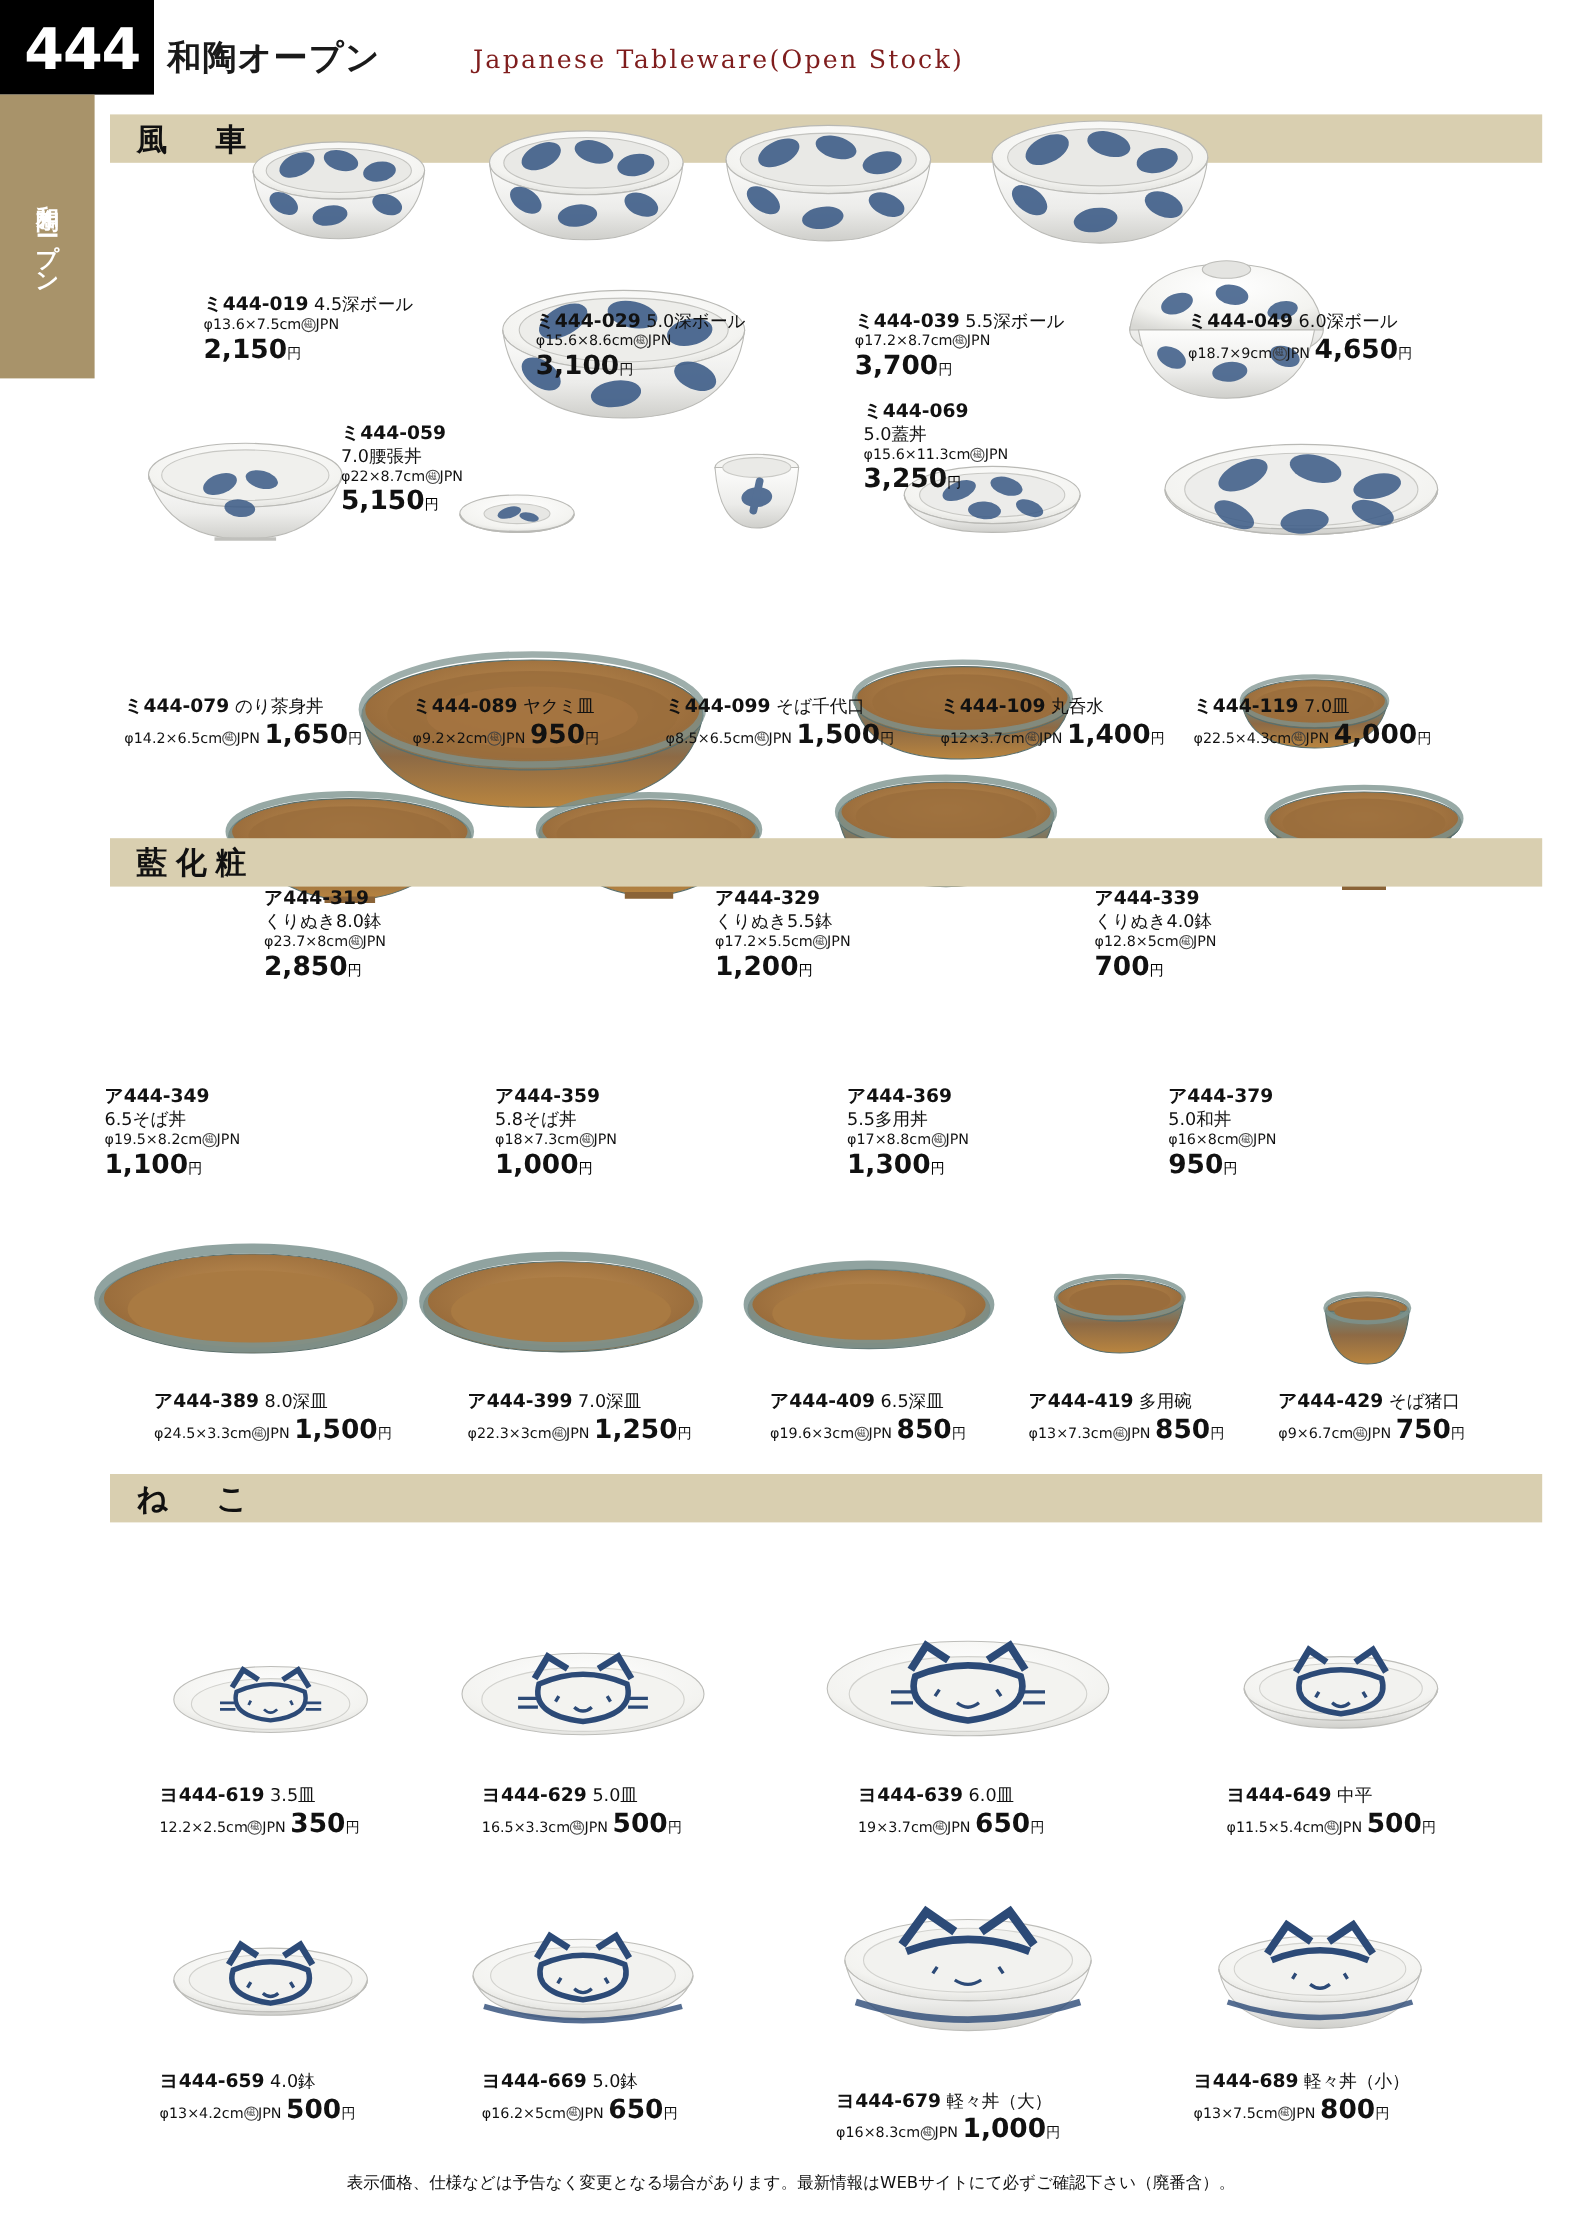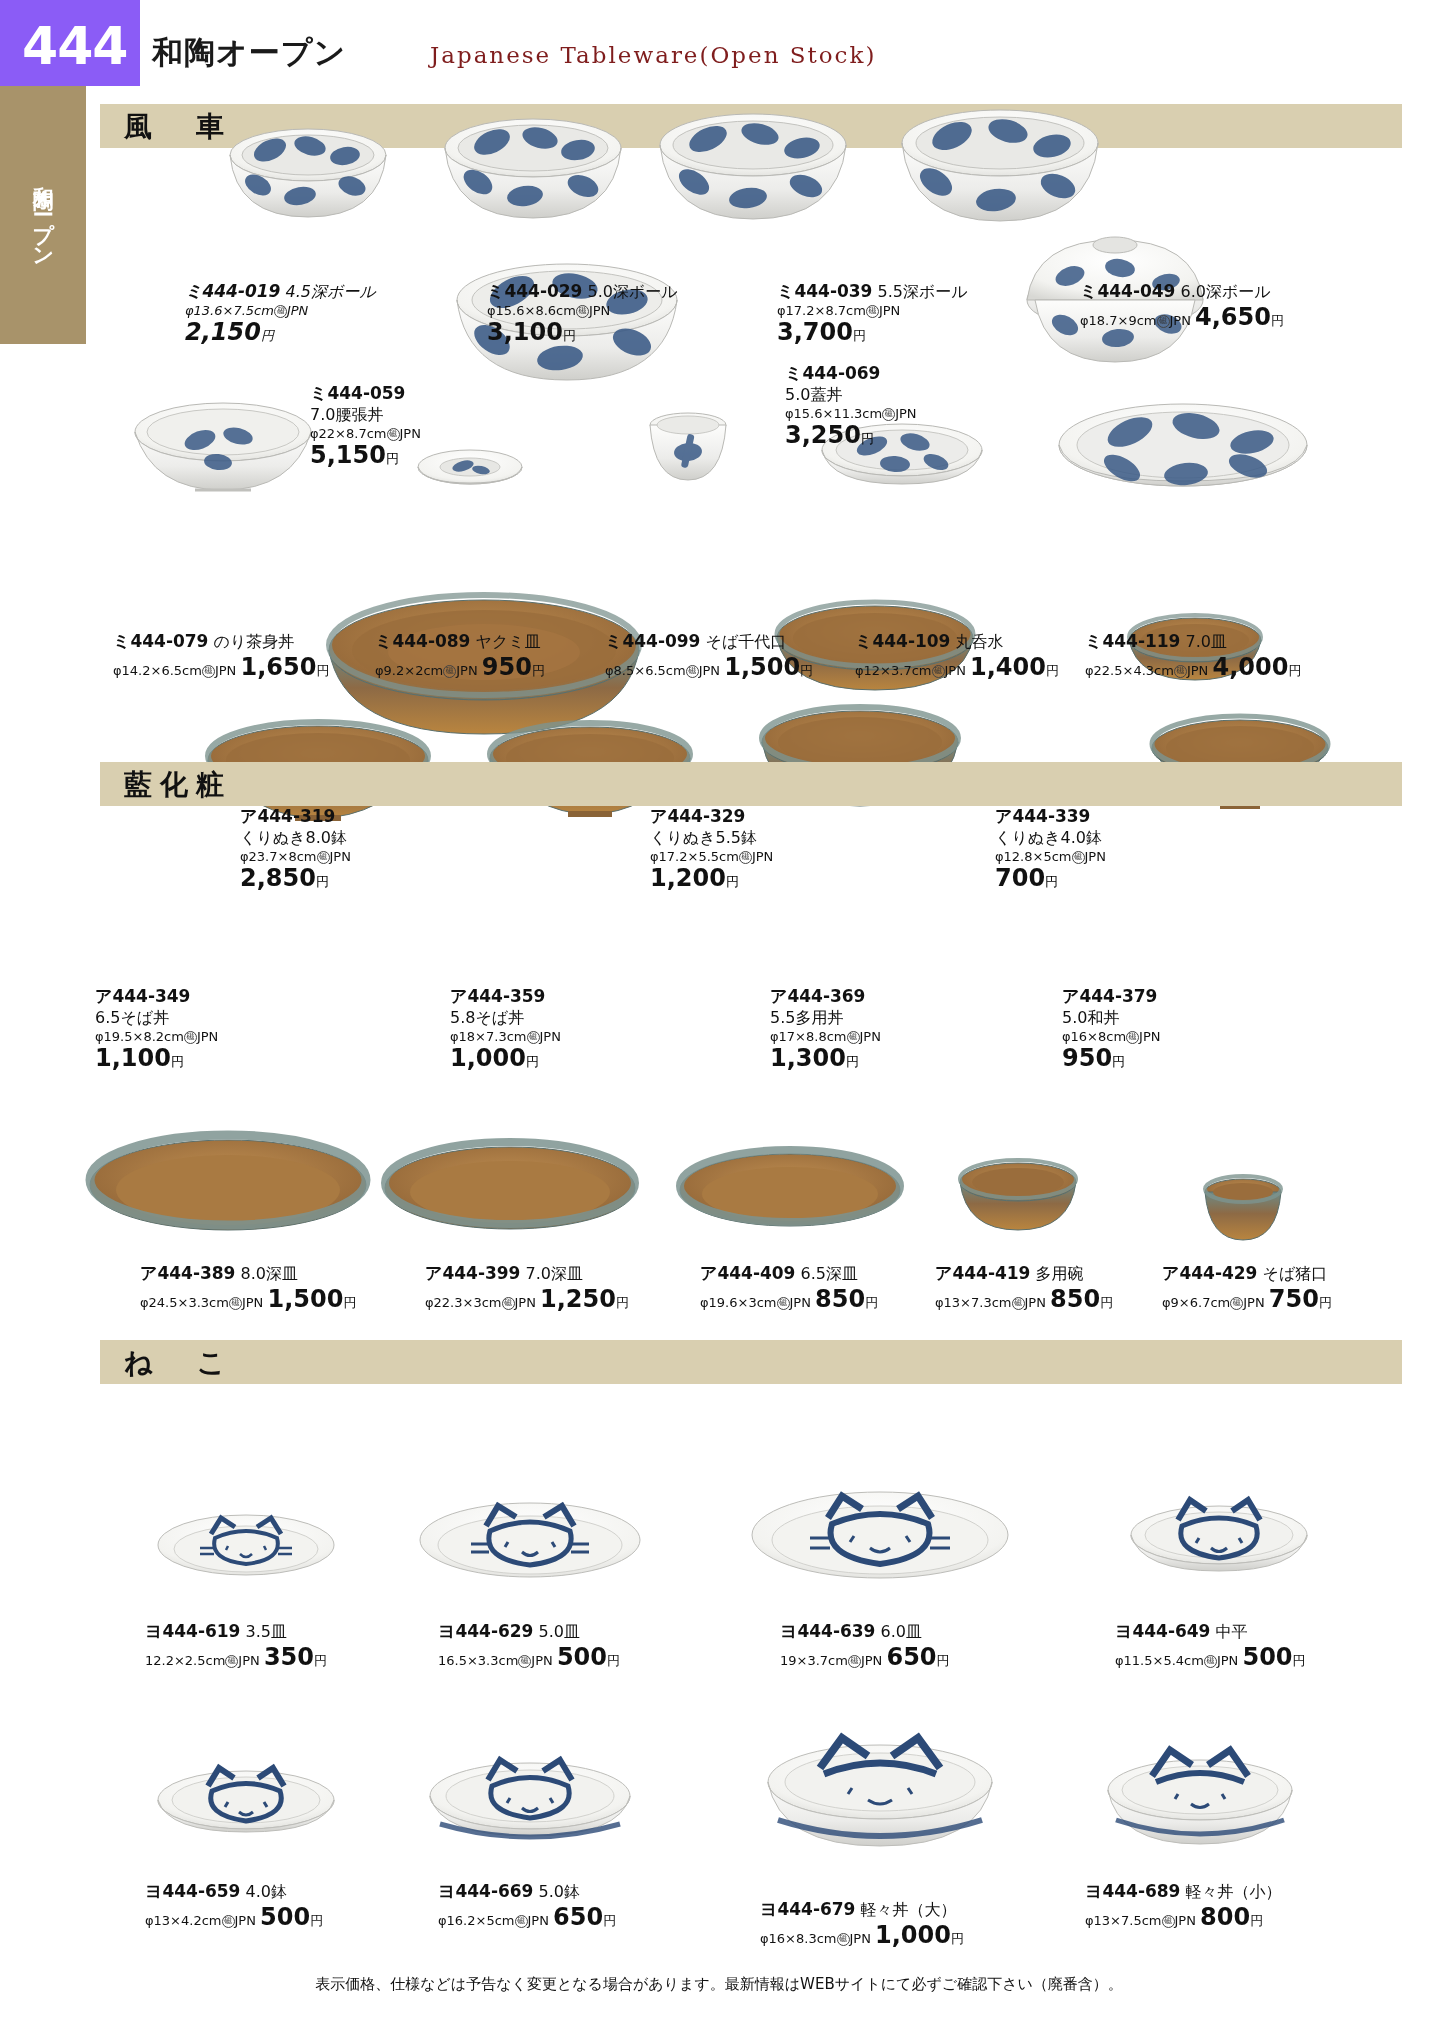--- a/index.html
+++ b/index.html
@@ -8,21 +8,21 @@
     background:#ffffff;
     font-family:"DejaVu Sans","Liberation Sans",sans-serif;
     position:relative;
     overflow:hidden;
   }
   .page{position:relative;width:1438px;height:2035px;}
 
   
   .pagenum-block{
     position:absolute;left:0;top:0;width:140px;height:86px;
-    background:#8b5cf6;
+    background:#000000;
   }
   .pagenum{
     position:absolute;left:22px;top:16px;
     color:#ffffff;font-size:52px;font-weight:bold;letter-spacing:-1px;
     font-family:"DejaVu Sans","Liberation Sans",sans-serif;
   }
   .header-title{
     position:absolute;left:152px;top:32px;
     font-size:31px;font-weight:bold;color:#1a1a1a;
     letter-spacing:1px;
@@ -430,21 +430,21 @@
       <path d="M1152 1776 l18 -26 l22 15 M1248 1776 l-18 -26 l-22 15" stroke="#2c4a77" stroke-width="7" fill="none"></path>
       <path d="M1156 1782 q44 -18 88 0" fill="none" stroke="#2c4a77" stroke-width="6"></path>
       <g stroke="#2c4a77" stroke-width="3" fill="none">
         <path d="M1178 1794 l-3 5 M1222 1794 l3 5"></path>
         <path d="M1191 1804 q9 7 18 0"></path>
       </g>
       <path d="M1116 1820 q84 28 168 0" stroke="#2c4a77" stroke-width="5" fill="none" opacity="0.8"></path>
     </g>
   </svg>
 
-  <div class="caption" style="left:185px;top:280px;width:200px;font-style:italic;">
+  <div class="caption" style="left:185px;top:265px;width:200px;">
     <div><span class="cap-code">ミ444-019</span> <span class="cap-name">4.5深ボール</span></div>
     <div class="cap-spec"><span>φ13.6×7.5cm</span><span class="badge">磁</span><span>JPN</span>
       <span class="price">2,150</span><span class="yen">円</span></div>
   </div>
   <div class="caption" style="left:487px;top:280px;width:200px;">
     <div><span class="cap-code">ミ444-029</span> <span class="cap-name">5.0深ボール</span></div>
     <div class="cap-spec"><span>φ15.6×8.6cm</span><span class="badge">磁</span><span>JPN</span>
       <span class="price">3,100</span><span class="yen">円</span></div>
   </div>
   <div class="caption" style="left:777px;top:280px;width:200px;">

